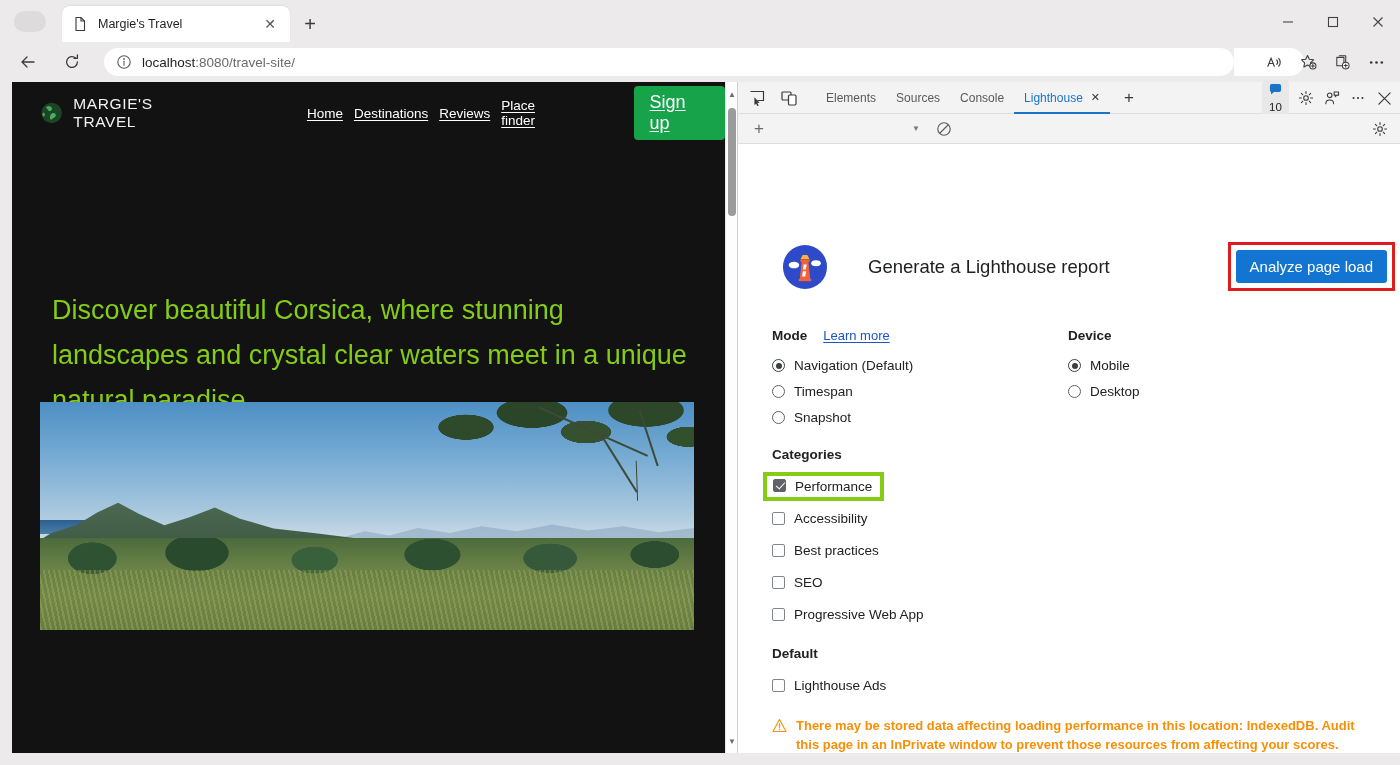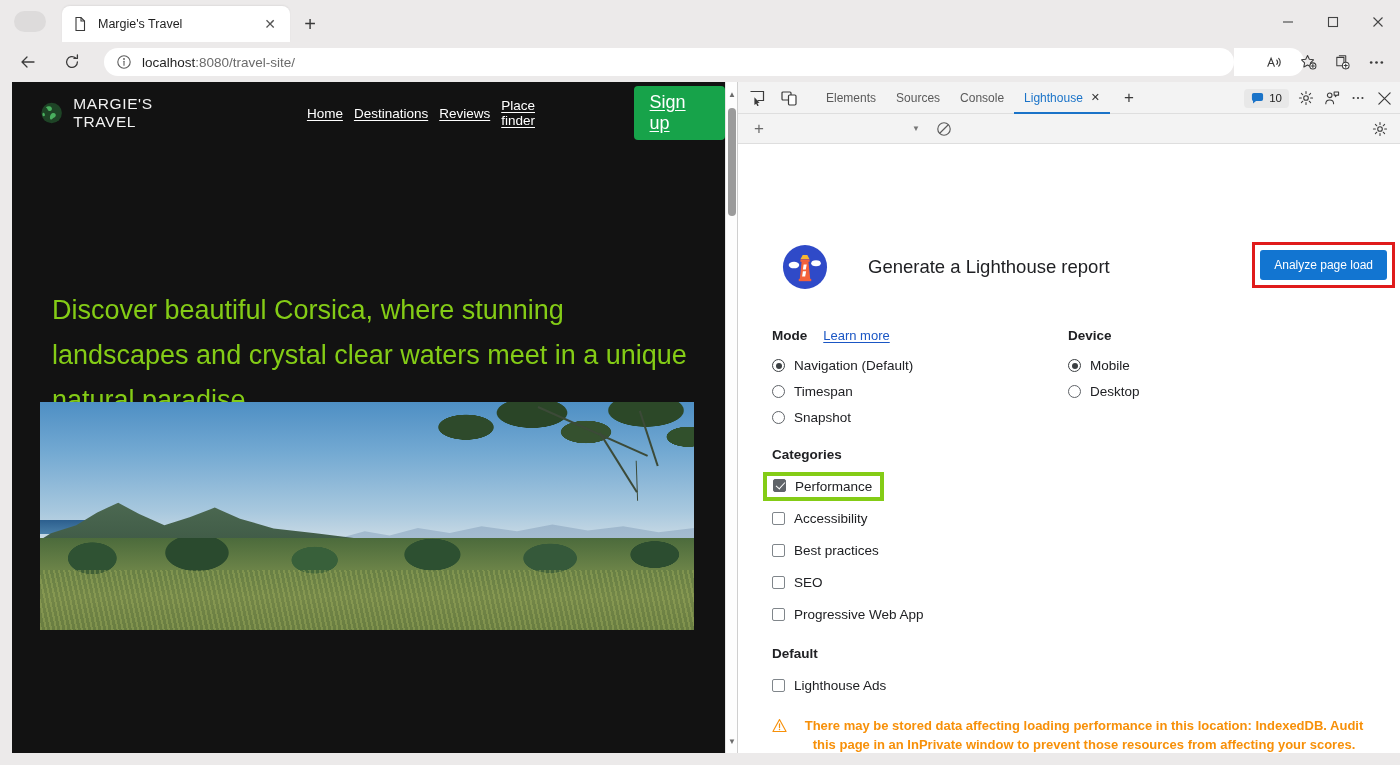--- a/index.html
+++ b/index.html
@@ -225,21 +225,21 @@
   }
   .dt-tab .tclose { margin-left: 8px; font-size: 11px; color: #333; }
   .dt-plus {
     margin-left: 8px; width: 22px; height: 22px; display: flex;
     align-items: center; justify-content: center; font-size: 17px;
     color: #3a3a3a; font-weight: 300;
   }
   .dt-right { position: absolute; right: 4px; top: 0; height: 32px; display: flex; align-items: center; }
   .msg-badge {
     display: flex; align-items: center; gap: 5px; background: #e8e8e8;
-    border-radius: 4px; padding: 3px 7px; margin-right: 4px;
+    border-radius: 4px; padding: 3px 7px; margin-right: 4px; flex-direction: column;
   }
   .msg-badge .cnt { font-size: 11.5px; color: #222; }
   .dt-right .ico {
     width: 26px; height: 26px; display: flex; align-items: center;
     justify-content: center; color: #3b3b3b;
   }
   .dt-toolbar {
     position: absolute; top: 32px; left: 0; width: 663px; height: 30px;
     background: #f3f3f3; border-bottom: 1px solid #dedede;
     display: flex; align-items: center;
@@ -266,21 +266,21 @@
 
   .lh-body { position: absolute; top: 62px; left: 0; width: 663px; height: 609px; background: #fff; }
   .lh-head { position: absolute; left: 44px; top: 100px; display: flex; align-items: center; }
   .lh-logo { width: 46px; height: 46px; flex: 0 0 auto; }
   .lh-title { margin-left: 40px; font-size: 18.5px; color: #202124; }
   .analyze-wrap { position: absolute; right: 6px; top: 98px; }
   .analyze-box {
     border: 3px solid #e01b1b; padding: 5px; display: inline-block;
   }
   .analyze-btn {
-    background: #1275d1; color: #fff; font-size: 12px;
+    background: #1275d1; color: #fff; font-size: 15px;
     padding: 8px 14px; border-radius: 3px; white-space: nowrap;
   }
 
   .col-mode { position: absolute; left: 34px; top: 184px; width: 330px; }
   .col-device { position: absolute; left: 330px; top: 184px; width: 300px; }
   .sec-head { display: flex; align-items: center; gap: 16px; margin-bottom: 10px; }
   .sec-title { font-size: 13.5px; font-weight: bold; color: #202124; }
   .sec-link {
     font-size: 13px; color: #1a56c4; text-decoration: underline;
     text-underline-offset: 2px;
@@ -315,21 +315,21 @@
     padding: 3px 8px 3px 6px; margin-left: -9px;
   }
   .plugins { position: absolute; left: 34px; top: 502px; }
 
   .warn {
     position: absolute; left: 34px; top: 572px; width: 600px;
     display: flex; gap: 9px;
   }
   .warn-ico { flex: 0 0 auto; margin-top: 2px; }
   .warn-txt {
-    font-size: 13px; color: #f79009; font-weight: bold; line-height: 19px; text-align: center;
+    font-size: 13px; color: #f79009; font-weight: bold; line-height: 19px;
   }
 </style>
 </head>
 <body>
 
 <div class="app">
 
   <div class="titlebar">
     <div class="profile-pill"></div>
 

